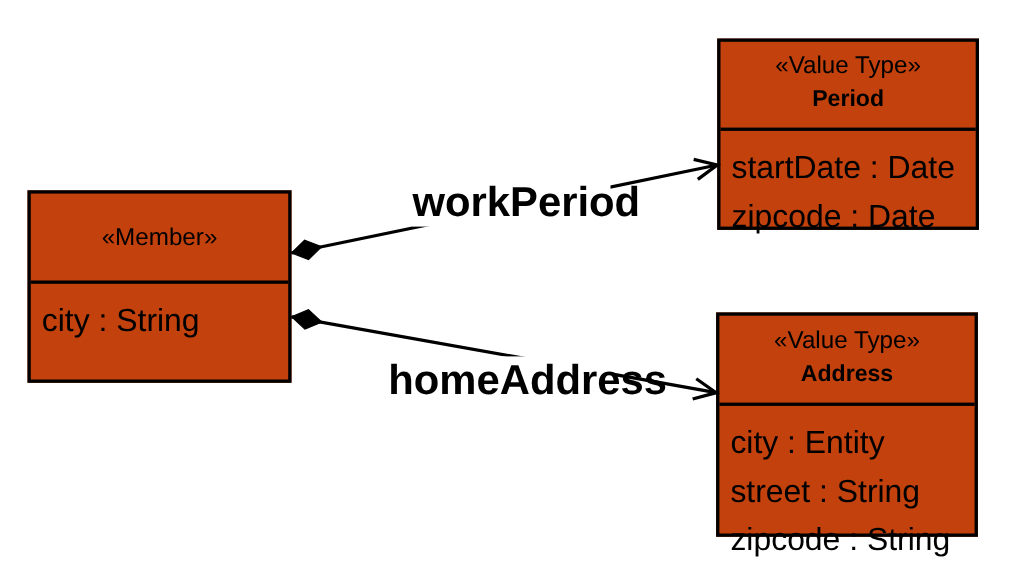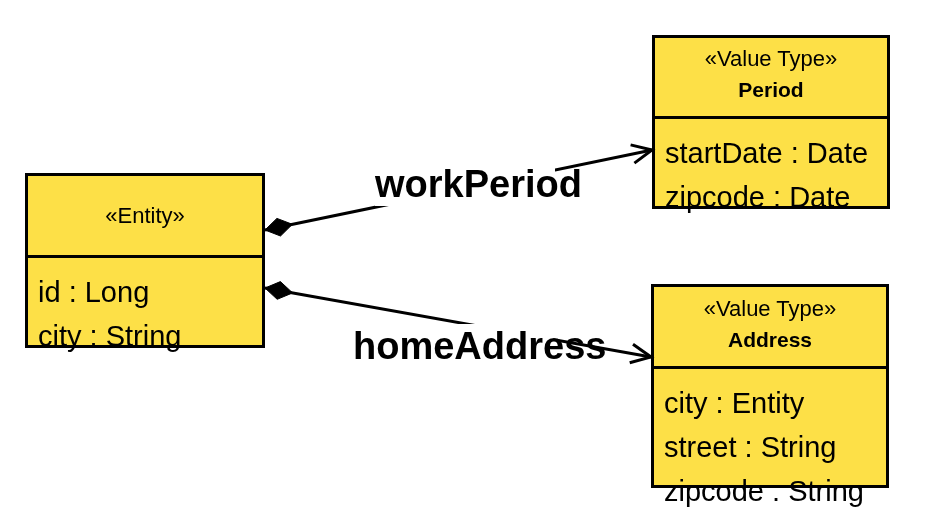--- a/index.html
+++ b/index.html
@@ -11,21 +11,21 @@
   }
   .canvas {
     position: relative;
     width: 931px;
     height: 531px;
     background: #ffffff;
     overflow: hidden;
   }
   .uml-class {
     position: absolute;
-    background: #fde047;
+    background: #c2410c;
     border: 3px solid #000000;
     box-sizing: border-box;
     z-index: 2;
   }
   .uml-class .header {
     border-bottom: 3px solid #000000;
     display: flex;
     flex-direction: column;
     align-items: center;
     justify-content: center;
@@ -101,24 +101,23 @@
   #workperiod-label  { left: 375px; top: 162px; width: 180px; height: 44px; line-height: 44px; }
   #homeaddress-label { left: 353px; top: 301px; width: 204px; height: 44px; line-height: 44px; margin-top: 23px; }
 </style>
 </head>
 <body>
 
 <div class="canvas">
 
   <div class="uml-class" id="member-box">
     <div class="header">
-      <div class="stereotype">«Entity»</div>
+      <div class="stereotype">«Member»</div>
     </div>
     <div class="attrs">
-      <div class="attr">id : Long</div>
       <div class="attr">city : String</div>
     </div>
   </div>
 
   <div class="uml-class" id="period-box">
     <div class="header">
       <div class="stereotype">«Value Type»</div>
       <div class="class-name">Period</div>
     </div>
     <div class="attrs">

